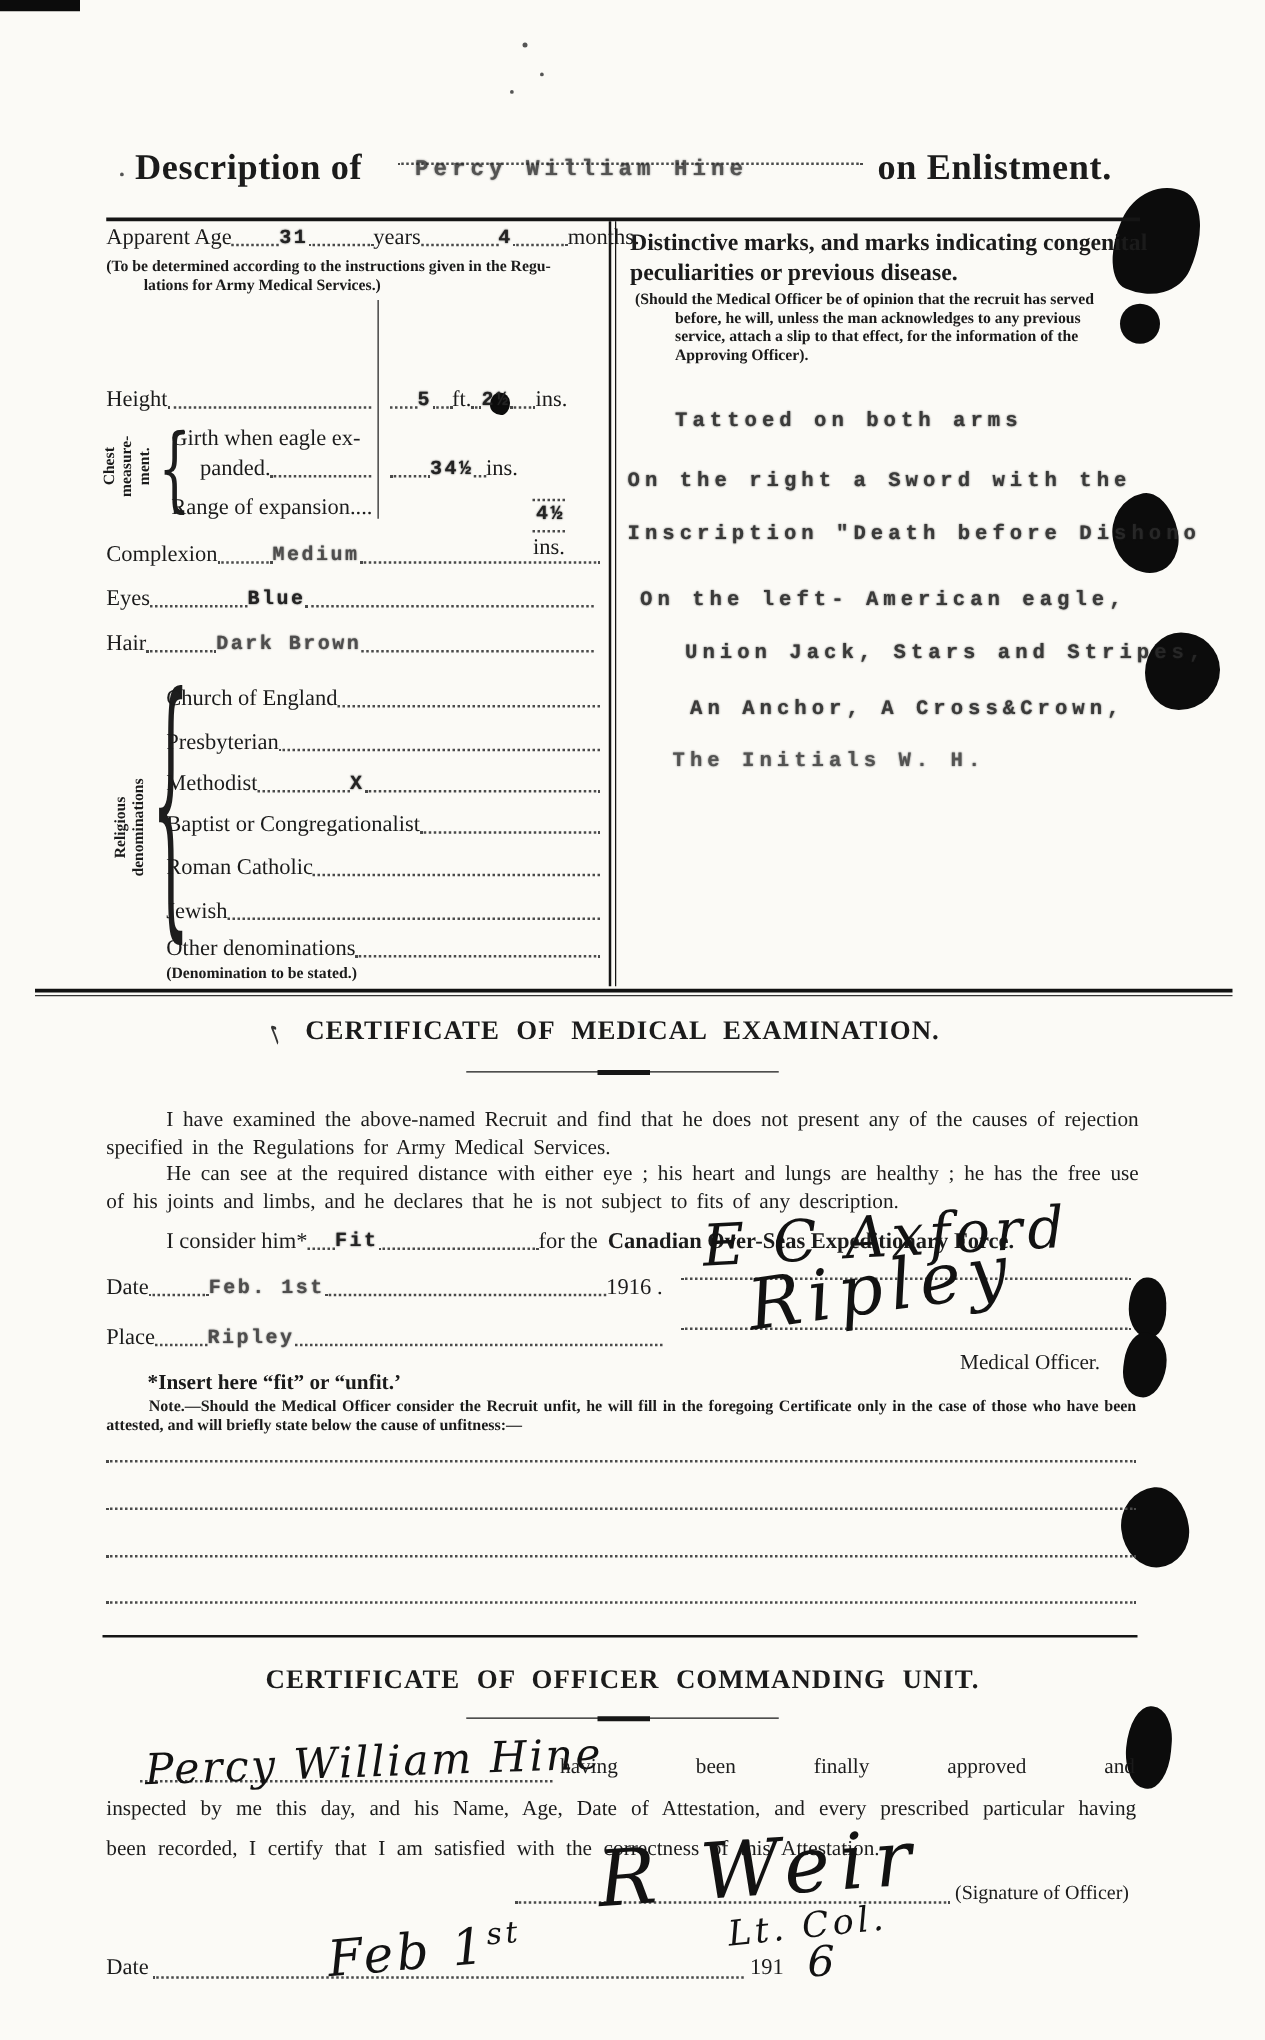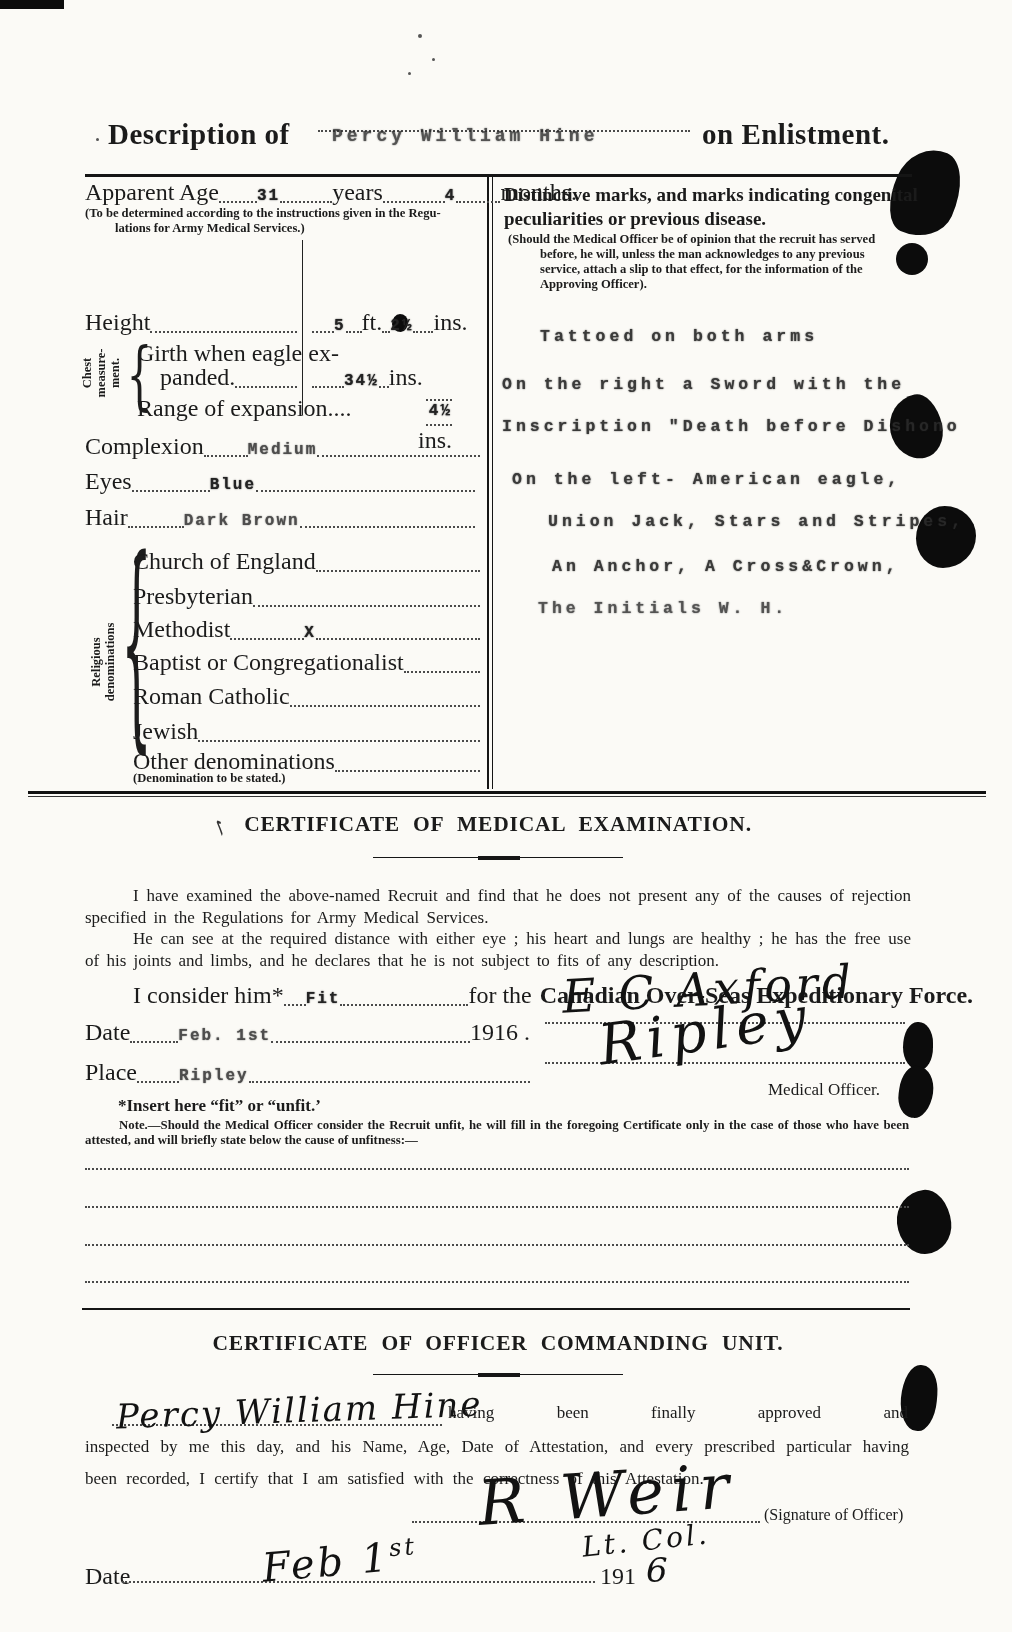--- a/index.html
+++ b/index.html
@@ -1,21 +1,21 @@
 <!DOCTYPE html>
 <html><head>
 <meta charset="utf-8">
 <style>
   html,body{margin:0;padding:0;background:#888;}
   .page{position:relative;width:1012px;height:1632px;background:#fbfaf6;
         font-family:"Liberation Serif",serif;color:#1b1b1b;overflow:hidden;margin:0 auto;}
   .abs{position:absolute;}
   .row{display:flex;align-items:flex-end;}
   .row > *{line-height:1.05;}
-  .lbl{font-size:24px;white-space:nowrap;}
+  .lbl{font-size:18px;white-space:nowrap;}
   .d{border-bottom:2px dotted #4a4a4a;height:4px;flex:0 0 auto;margin-bottom:2px;}
   .df{flex:1 1 auto;}
   .tw{font-family:"Liberation Mono",monospace;font-weight:700;font-size:16px;letter-spacing:2px;
       color:#232323;text-shadow:0 0 1.4px rgba(25,25,25,.95);white-space:nowrap;}
   .twr{font-family:"Liberation Mono",monospace;font-weight:700;font-size:16.5px;letter-spacing:4px;
       color:#2a2a2a;text-shadow:0 0 1.6px rgba(30,30,30,.9);white-space:nowrap;opacity:.92;}
   .faded{opacity:.8;}
   .script{font-family:"DejaVu Serif",serif;font-style:italic;white-space:nowrap;color:#121212;}
   .note{font-size:12.6px;font-weight:700;line-height:1.2;}
   .bighead{font-size:29px;font-weight:700;white-space:nowrap;letter-spacing:.5px;}

